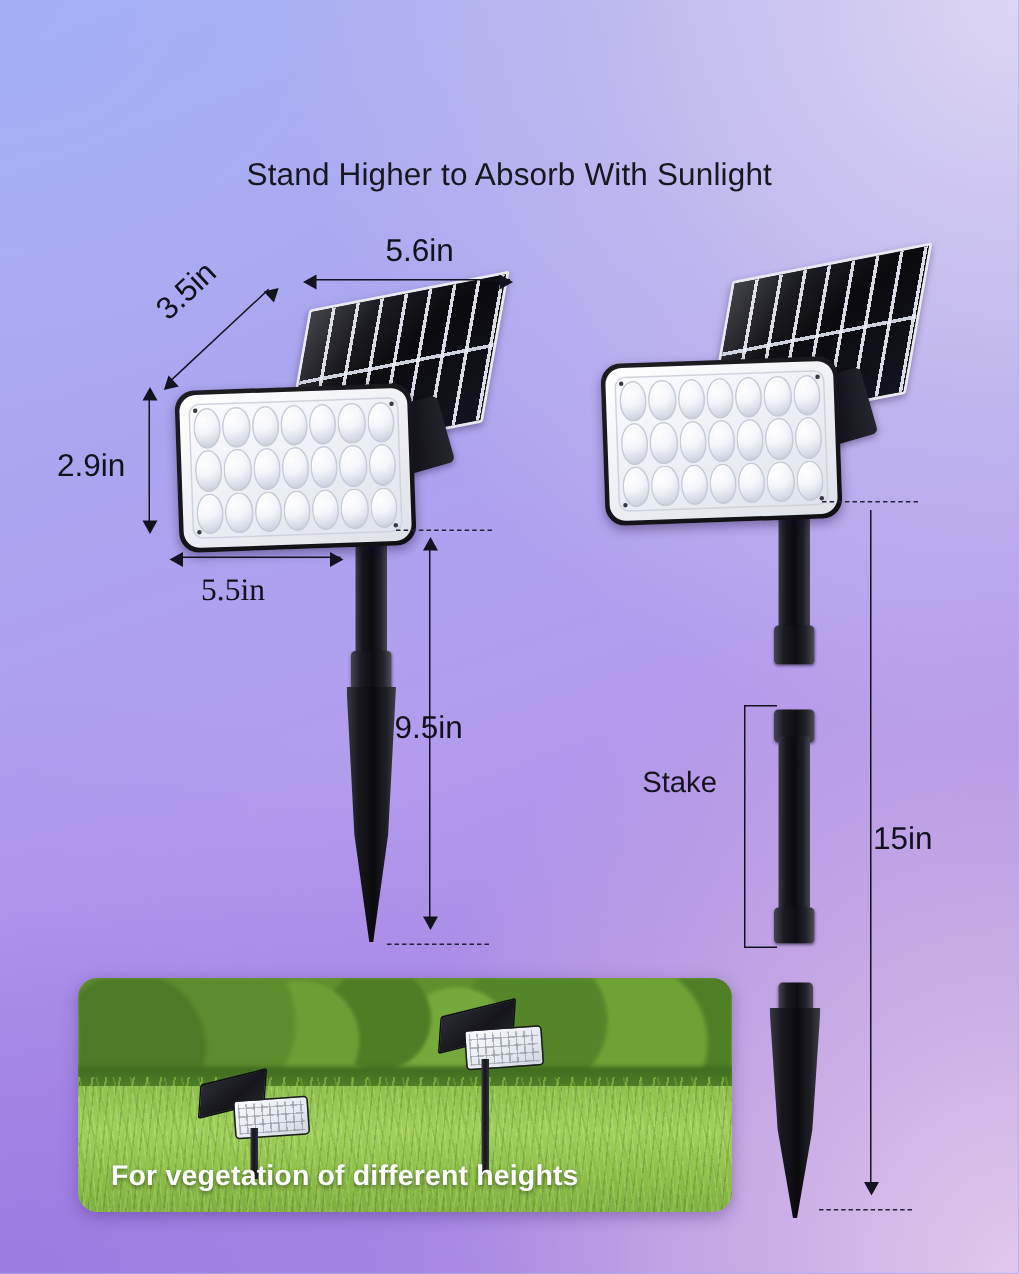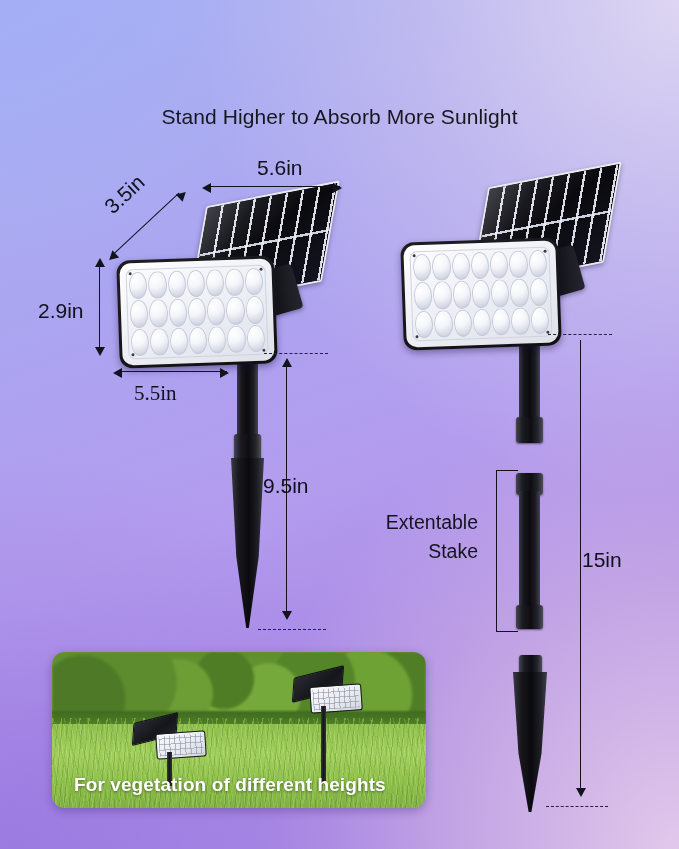--- a/index.html
+++ b/index.html
@@ -183,21 +183,21 @@
   .bracket{
     position:absolute;
     border-left:1.5px solid #13131f;
     border-top:1.5px solid #13131f;
     border-bottom:1.5px solid #13131f;
   }
 
   
   .photo{
     position:absolute;
-    left:52px; top:652px; width:374px; height:156px;
+    left:52px; top:652px; width:436px; height:156px;
     border-radius:13px;
     overflow:hidden;
     box-shadow:0 3px 10px rgba(60,30,110,0.35);
   }
   .ph-sky{
     position:absolute; left:0; top:0; width:100%; height:46%;
     background:linear-gradient(180deg,#6d9b3a 0%,#7fae43 30%,#8cb94b 62%,#7aa63e 100%);
   }
   .ph-trees{
     position:absolute; left:0; top:0; width:100%; height:48%;
@@ -265,21 +265,21 @@
 <body>
 
 <div id="stage">
 
   <div class="bg-base"></div>
   <div class="bg-tl"></div>
   <div class="bg-tr"></div>
   <div class="bg-br"></div>
   <div class="bg-bl"></div>
 
-  <div class="subtitle">Stand Higher to Absorb More Sunlight</div>
+  <div class="subtitle">Stand Higher to Absorb With Sunlight</div>
 
   <div class="unit">
 
     <div style="position:absolute; left:196px; top:196px; width:136px; height:96px; transform:rotate(-11deg) skewX(-21deg); transform-origin:50% 50%;">
       <div class="panel" style="inset:0;">
         <div class="cells"></div>
         <div class="gloss"></div>
       </div>
     </div>
 
@@ -402,21 +402,20 @@
   <div class="dash-h" style="left:264px; top:353px; width:64px;"></div>
   <div class="dash-h" style="left:258px; top:629px; width:68px;"></div>
   <div class="ml v" style="left:286px; top:366px; height:252px;"></div>
   <div class="arrow up" style="left:281.7px; top:358px;"></div>
   <div class="arrow down" style="left:281.7px; top:611px;"></div>
   <div class="dim dim-lg" style="left:263px; top:474px;">9.5in</div>
 
   <div class="bracket" style="left:496px; top:470px; width:22px; height:162px;"></div>
 
   <div class="note" style="left:318px; top:508px; width:160px;">
-    <div>Extentable</div>
     <div>Stake</div>
   </div>
 
   <div class="dash-h" style="left:548px; top:334px; width:64px;"></div>
   <div class="dash-h" style="left:546px; top:806px; width:62px;"></div>
   <div class="ml v" style="left:580px; top:340px; height:450px;"></div>
   <div class="arrow down" style="left:575.7px; top:788px;"></div>
   <div class="dim dim-lg" style="left:582px; top:548px;">15in</div>
 
   <div class="photo">

